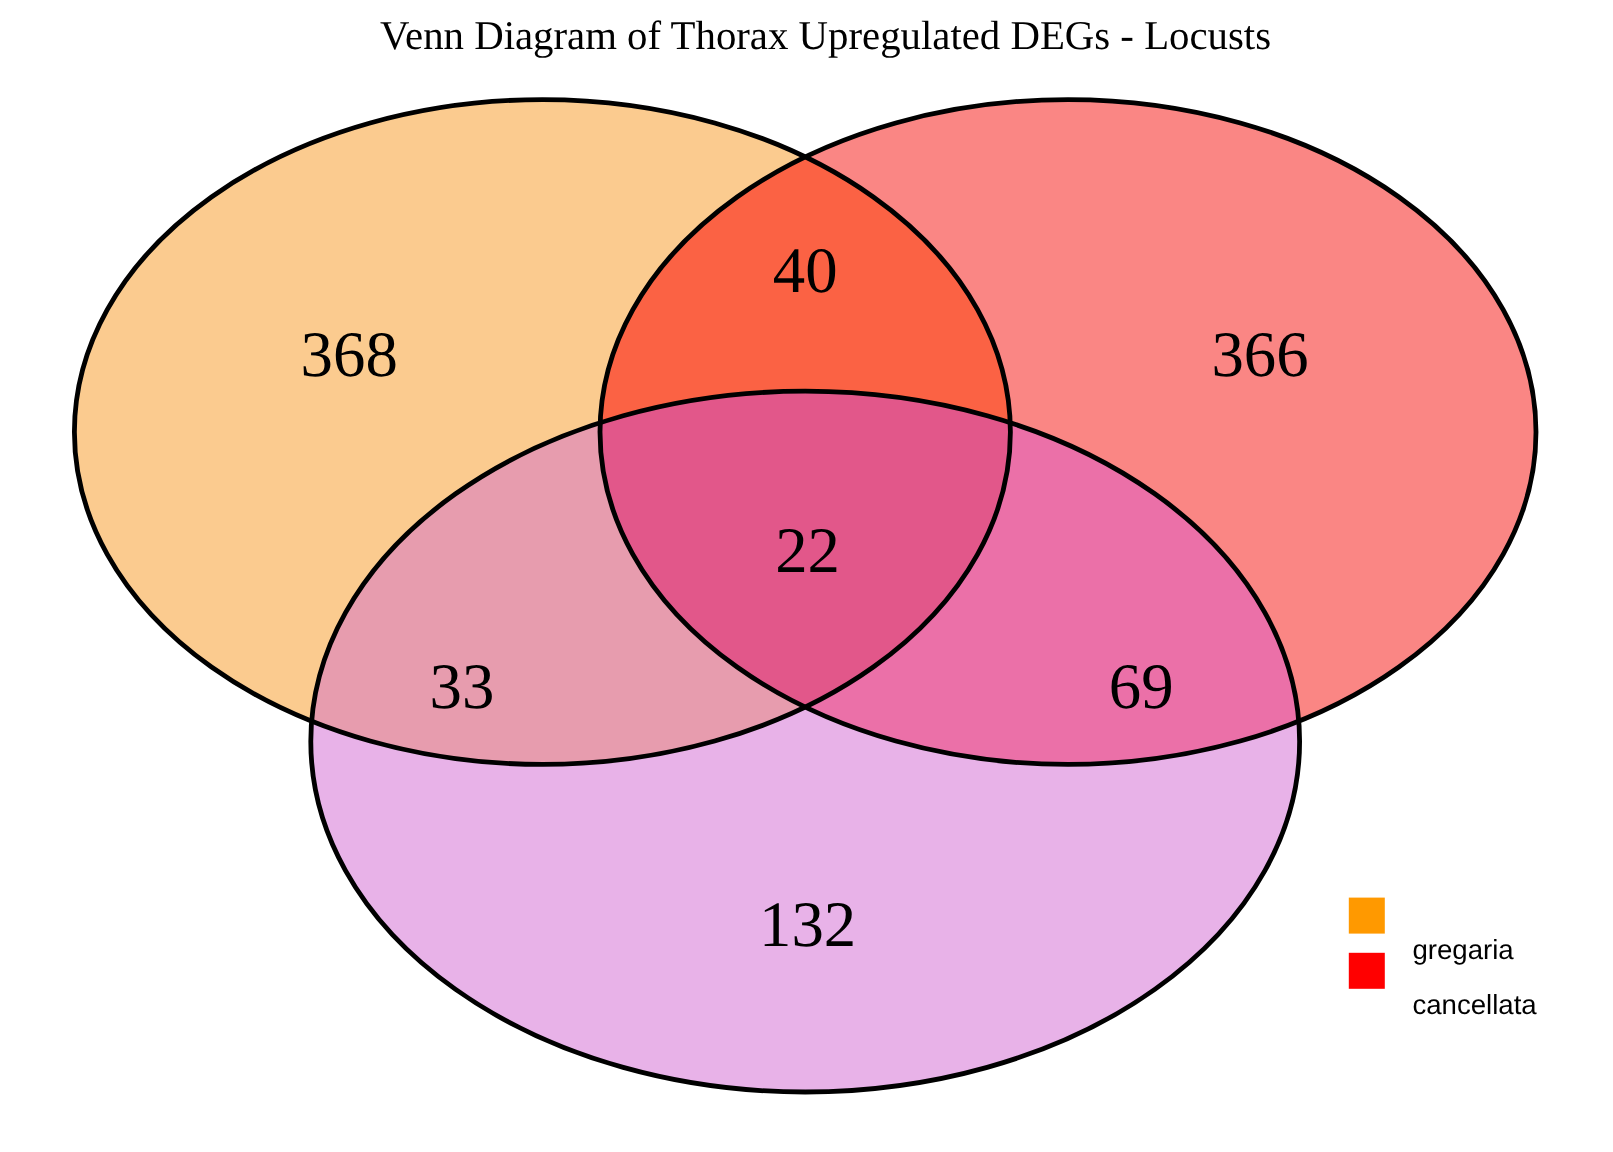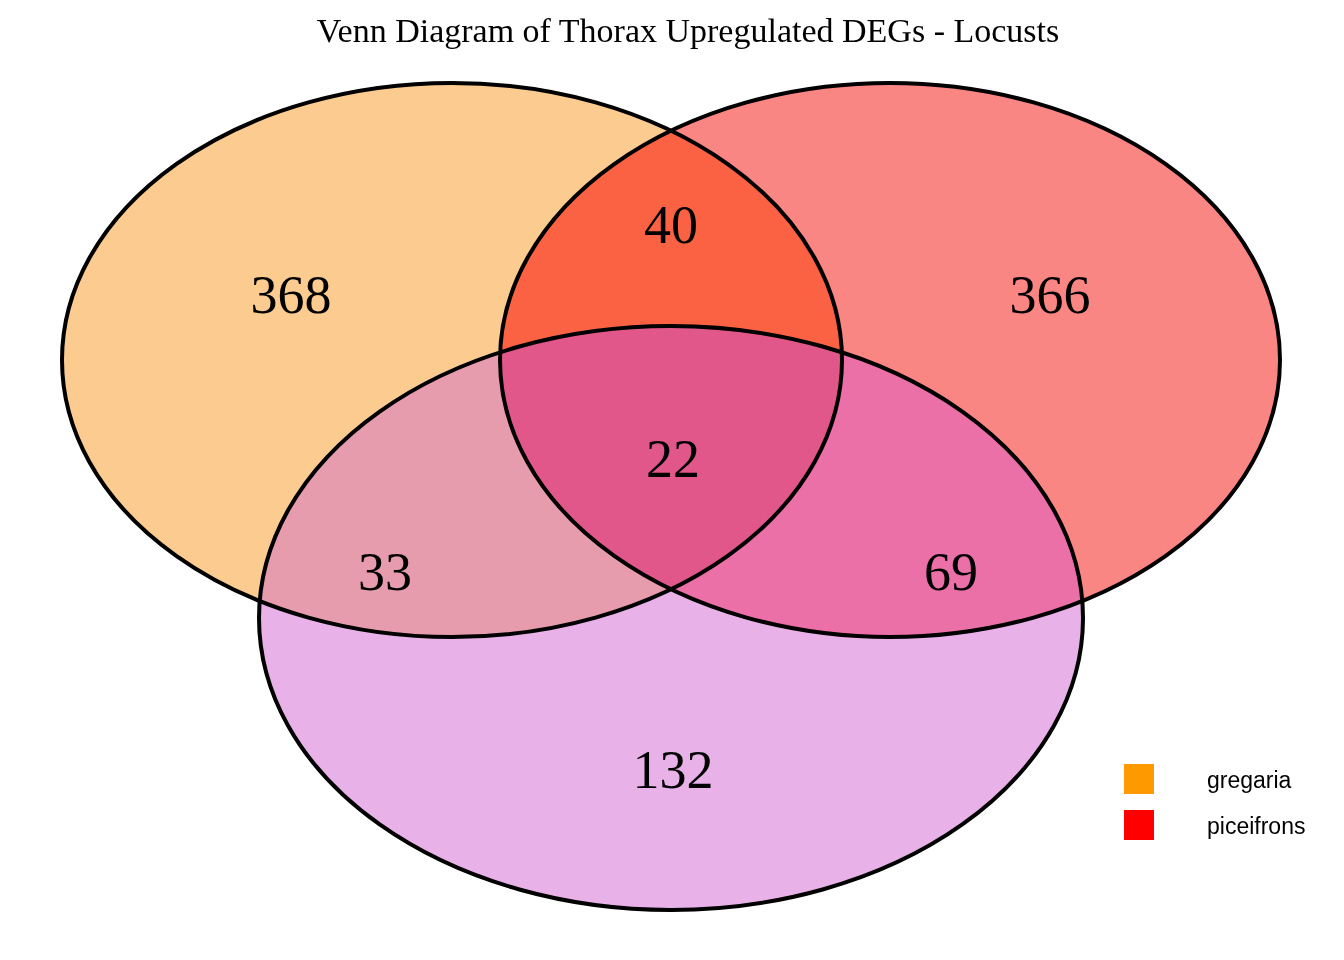--- a/index.html
+++ b/index.html
@@ -45,22 +45,23 @@
     dominant-baseline: central;
   }
   #legend {
     position: absolute;
     left: 1124px;
     top: 748px;
     width: 215px;
   }
   .legend-row {
     display: flex;
-    align-items: flex-end;
+    align-items: flex-start;
     height: 46px;
+    flex-direction: column;
   }
   .legend-swatch {
     width: 30px;
     height: 30px;
     flex: 0 0 auto;
   }
   .legend-label {
     font-family: "Liberation Sans", "DejaVu Sans", sans-serif;
     font-size: 23px;
     color: #000000;
@@ -132,17 +133,17 @@
     </g>
   </svg>
 
   <div id="legend">
     <div class="legend-row">
       <span class="legend-swatch" style="background: rgb(255, 153, 0);"></span>
       <span class="legend-label">gregaria</span>
     </div>
     <div class="legend-row">
       <span class="legend-swatch" style="background: rgb(255, 0, 0);"></span>
-      <span class="legend-label">piceifrons</span>
+      <span class="legend-label">cancellata</span>
     </div>
   </div>
 
 </div>
 
 </body></html>

